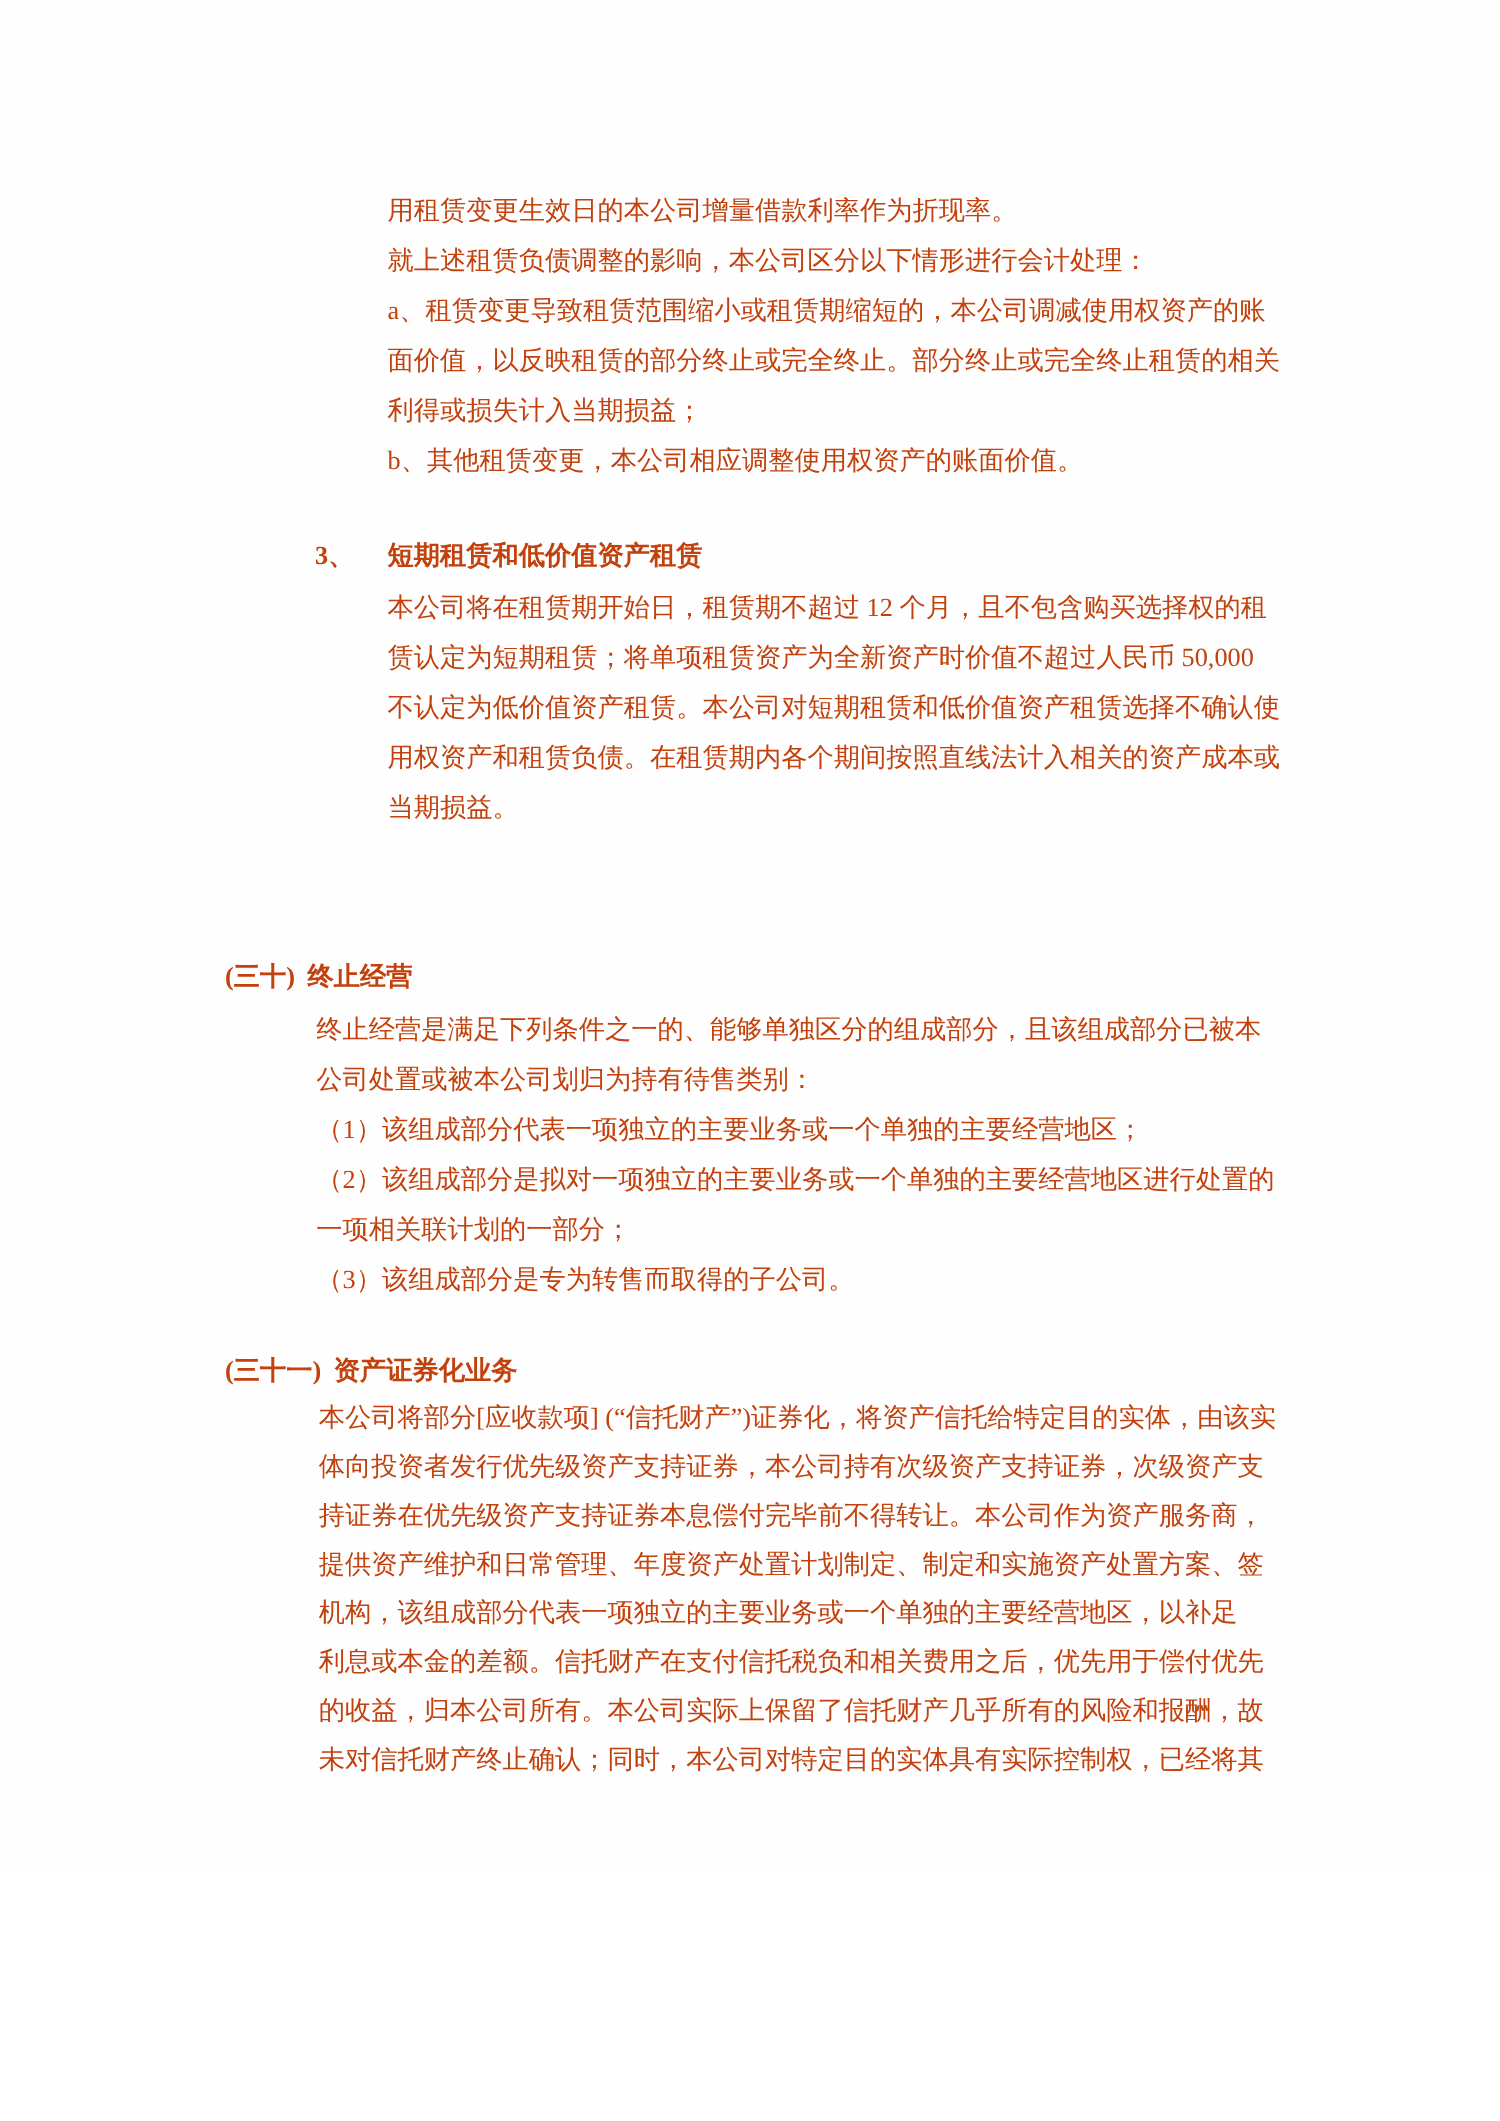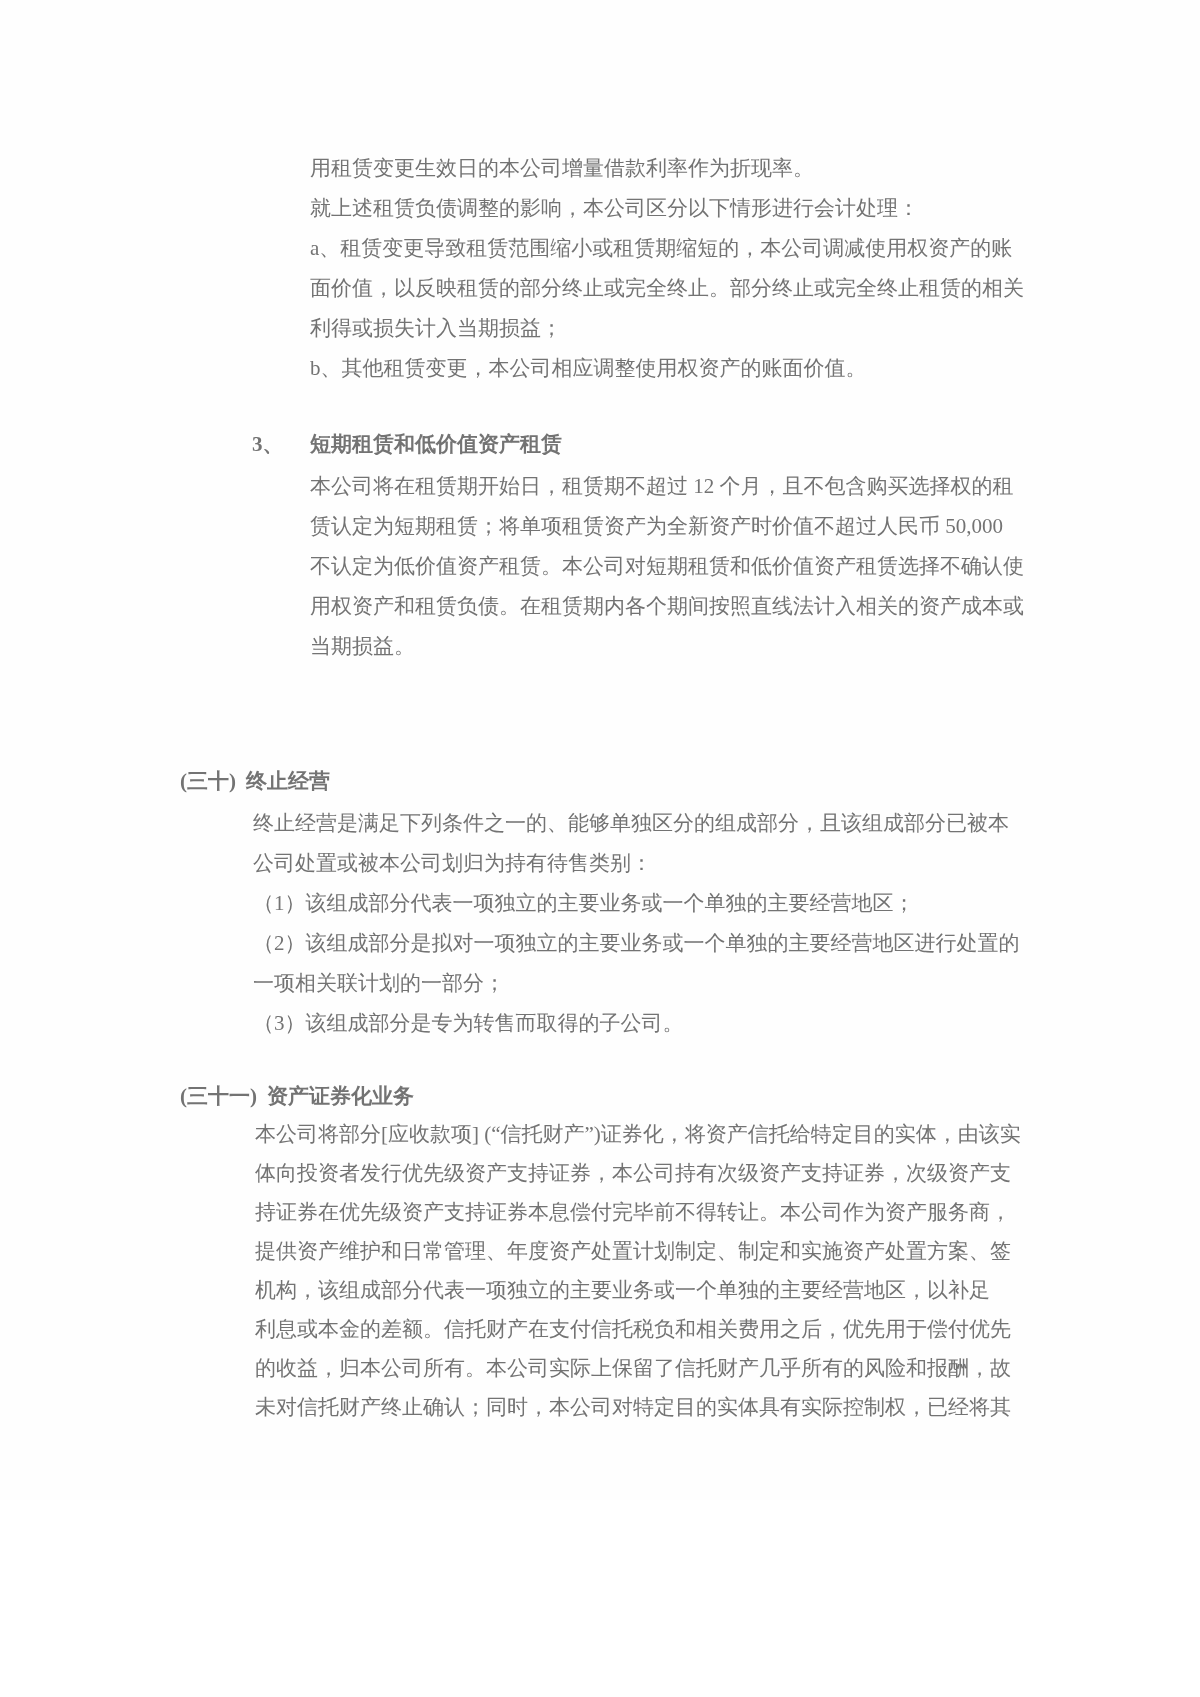--- a/index.html
+++ b/index.html
@@ -1,20 +1,20 @@
 <!DOCTYPE html>
 <html><head>
 <meta charset="utf-8">
 <style>
   html,body{margin:0;padding:0;background:#ffffff;}
   .page{
     position:relative;
     width:1200px;height:1500px;
     background:#fefefe;
-    color:#737373;
+    color:#c2410c;
     font-family:"Liberation Serif","DejaVu Serif",serif;
     font-size:21px;
     overflow:hidden;
   }
   .textblock{position:absolute;}
   .line{white-space:nowrap;}
   .lh40 .line{line-height:40px;height:40px;}
   .lh39 .line{line-height:39px;height:39px;}
   .heading{
     position:absolute;

